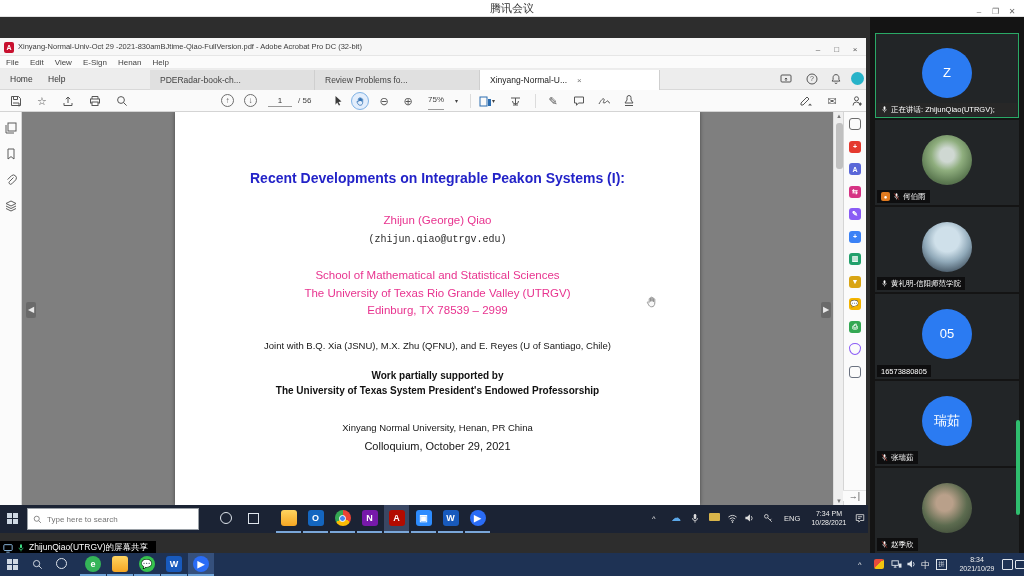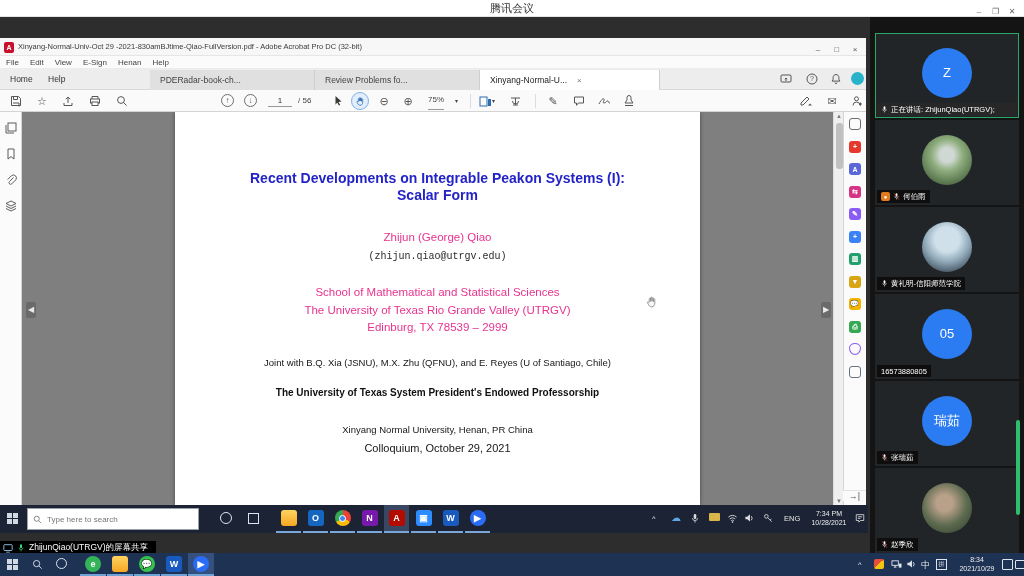--- a/index.html
+++ b/index.html
@@ -290,31 +290,31 @@
           <svg width="12" height="12" viewBox="0 0 12 12">
               <path d="M6 1l5 2.5L6 6 1 3.5zM1 6l5 2.5L11 6M1 8.5L6 11l5-2.5" fill="none" stroke="#5c5c5c"></path>
             </svg>
         </span>
       </div>
 
       <div id="docarea" class="ab">
         <div id="pdf-page" class="ab">
           <div class="pdf-title">
             <div>Recent Developments on Integrable Peakon Systems (I):</div>
-            <div>Scalar Form</div>
           </div>
           <div class="pdf-author">Zhijun (George) Qiao</div>
           <div class="pdf-email">(zhijun.qiao@utrgv.edu)</div>
           <div class="pdf-affil">
             <div>School of Mathematical and Statistical Sciences</div>
             <div>The University of Texas Rio Grande Valley (UTRGV)</div>
             <div>Edinburg, TX 78539 – 2999</div>
           </div>
           <div class="pdf-joint">Joint with B.Q. Xia (JSNU), M.X. Zhu (QFNU), and E. Reyes (U of Santiago, Chile)</div>
           <div class="pdf-support">
+            <div>Work partially supported by</div>
             <div>The University of Texas System President's Endowed Professorship</div>
           </div>
           <div class="pdf-venue">Xinyang Normal University, Henan, PR China</div>
           <div class="pdf-event">Colloquium, October 29, 2021</div>
           <span id="hand-cursor" class="ab">
             <svg width="14" height="14" viewBox="0 0 12 12">
                 <path d="M3.6 6.2V3.4a.6.6 0 011.2 0v2.2M4.8 5.4V2.4a.6.6 0 011.2 0v3M6 5.4V2.8a.6.6 0 011.2 0v2.8M7.2 6V3.8a.6.6 0 011.2 0v3c0 1.9-.9 3.3-2.7 3.3-1.6 0-2.3-1-2.9-2.2l-.7-1.4c-.2-.5.4-.9.8-.6l.7.7" fill="#f5f5f5" stroke="#6a6a6a" stroke-width=".8"></path>
               </svg>
           </span>
         </div>

